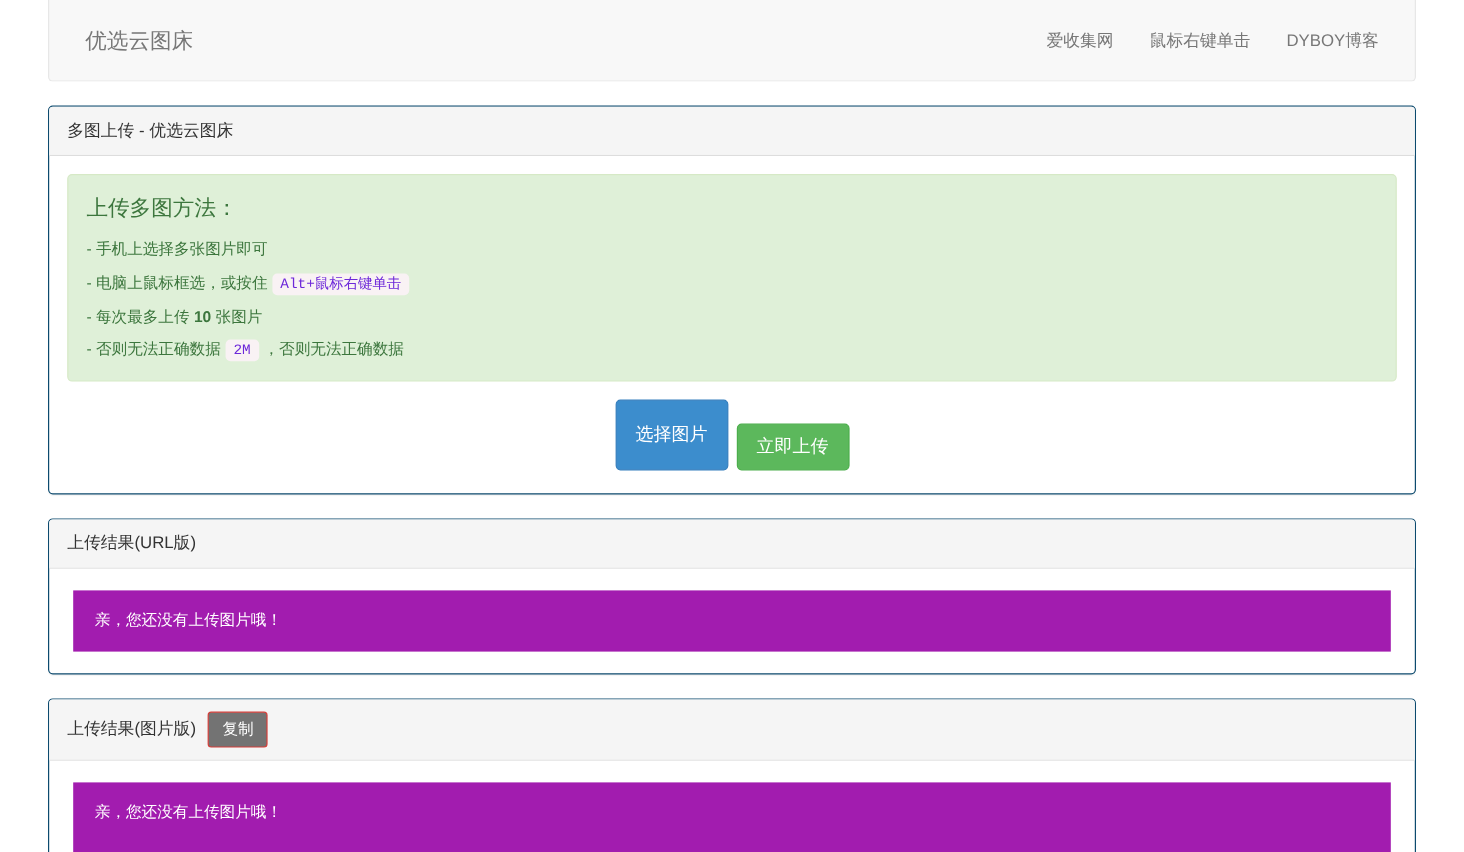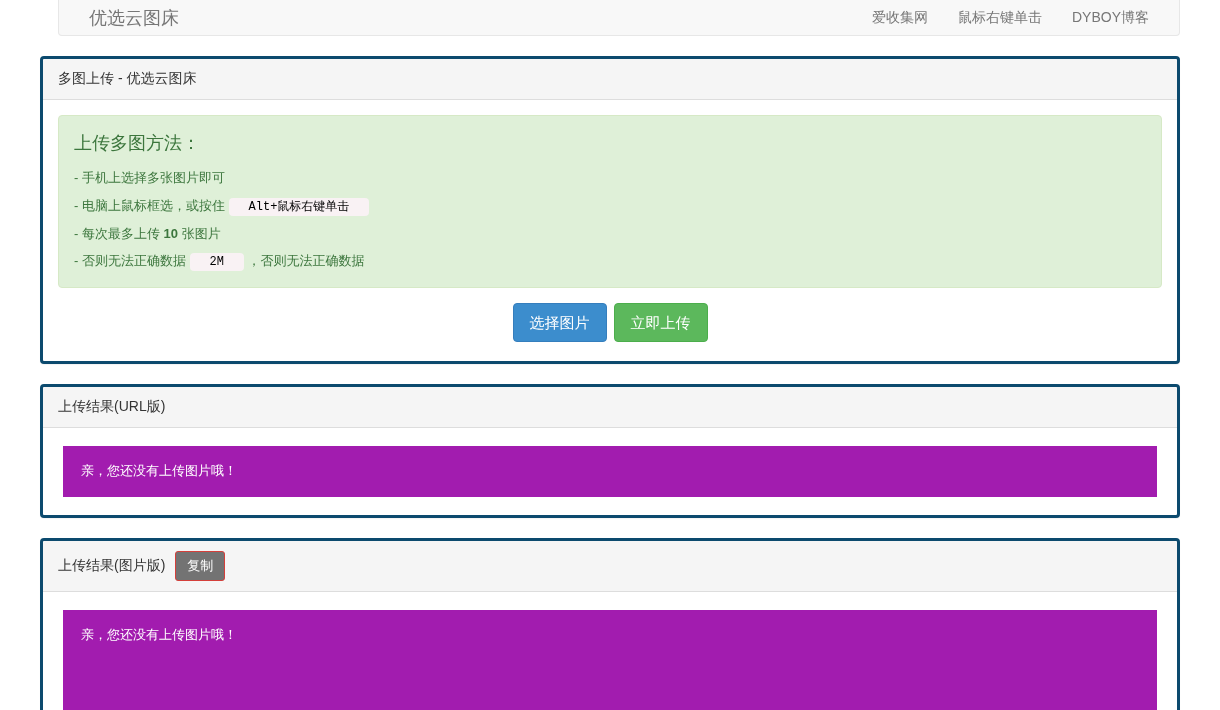--- a/index.html
+++ b/index.html
@@ -17,30 +17,29 @@
   }
 
   .page {
     width: 1220px;
     padding: 0 40px;
     position: relative;
   }
 
   
   .navbar {
-    height: 36px;
+    height: 68px;
     background: #f8f8f8;
     border: 1px solid #e7e7e7;
     border-top: 0;
     border-radius: 0 0 4px 4px;
     display: flex;
     align-items: center;
     justify-content: space-between;
     padding: 0 15px;
-    margin-left: 18px;
   }
   .navbar-brand {
     font-size: 18px;
     color: #777777;
     line-height: 20px;
     padding: 0 15px;
     text-decoration: none;
     white-space: nowrap;
   }
   .navbar-nav {
@@ -55,21 +54,21 @@
     padding: 16px 15px;
     color: #777777;
     font-size: 14px;
     text-decoration: none;
     white-space: nowrap;
   }
 
   
   .panel {
     background: #ffffff;
-    border: 3px solid #0c4a6e;
+    border: 1px solid #0c4a6e;
     border-radius: 4px;
     box-shadow: 0 1px 1px rgba(0,0,0,.05);
     margin-top: 20px;
   }
   .panel-heading {
     padding: 10px 15px;
     background: #f5f5f5;
     border-bottom: 1px solid #dddddd;
     border-radius: 3px 3px 0 0;
     display: flex;
@@ -103,23 +102,23 @@
     margin: 0;
     padding: 4px 0;
     font-size: 13px;
     color: #3c763d;
     line-height: 1.5;
   }
   .alert-line b { font-weight: bold; }
   code {
     font-family: "Liberation Mono", "DejaVu Sans Mono", monospace;
     font-size: 12px;
-    color: #000000;
+    color: #6d28d9;
     background-color: #f9f2f4;
-    padding: 2px 20px;
+    padding: 2px 7px;
     border-radius: 4px;
     white-space: nowrap;
   }
 
   
   .btn-row {
     display: flex;
     justify-content: center;
     gap: 7px;
     padding: 15px 0 4px 0;
@@ -130,21 +129,21 @@
     font-size: 15px;
     line-height: 1.4;
     border-radius: 4px;
     border: 1px solid transparent;
     color: #ffffff;
     cursor: pointer;
     font-family: inherit;
     white-space: nowrap;
   }
   .btn-primary { background: #3c8dcd; border-color: #357ebd; }
-  .btn-success { background: #5cb85c; border-color: #4cae4c; }
+  .btn-success { background: #5cb85c; border-color: #4cae4c; margin-top: 20px; }
   .btn-danger  { background: #737373; border-color: #d43f3a; }
   .btn-sm { padding: 5px 11px; font-size: 13px; border-radius: 3px; }
 
   .heading-btn { margin-left: 10px; }
 
   
   .result-box {
     background: #a21caf;
     color: #ffffff;
     font-size: 13px;

